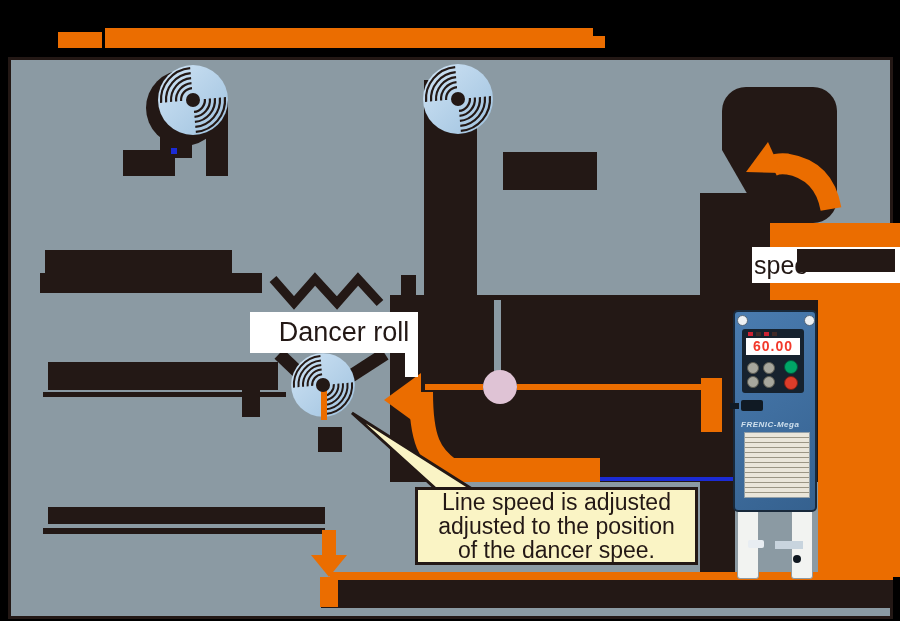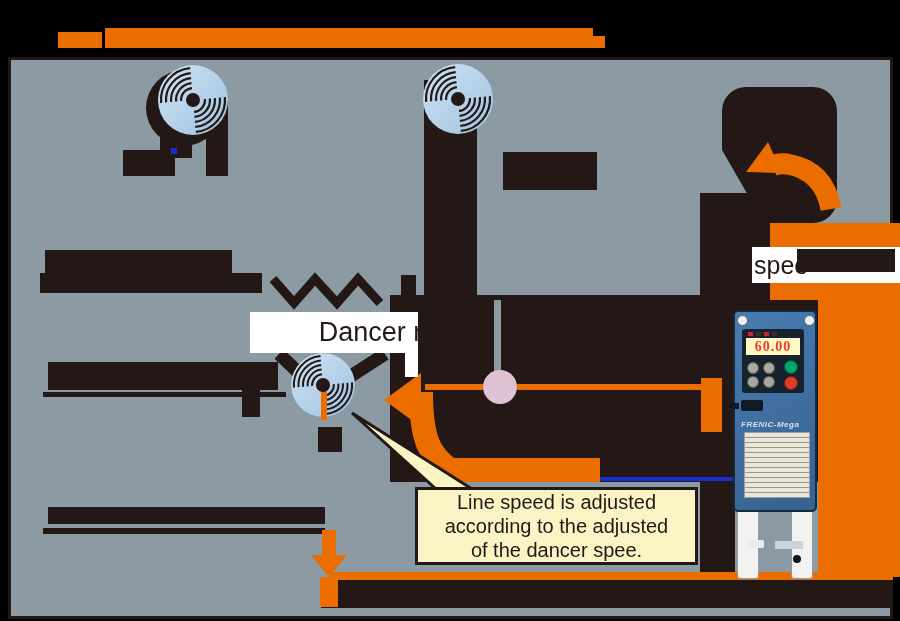--- a/index.html
+++ b/index.html
@@ -2,38 +2,38 @@
 <html><head>
 <meta charset="utf-8">
 <style>
   html,body{margin:0;padding:0;background:#000;}
   .stage{position:relative;width:900px;height:621px;background:#000;overflow:hidden;
          font-family:"Liberation Sans",sans-serif;}
   .stage svg{position:absolute;left:0;top:0;}
   .abs{position:absolute;}
   
   .dancer-label{left:250px;top:312px;width:188px;height:41px;display:flex;align-items:center;
-    justify-content:center;font-size:27px;color:#231815;padding-left:40px;}
+    justify-content:center;font-size:27px;color:#231815;}
   
   .callout{left:415px;top:487px;width:283px;height:78px;background:#FAF4C5;border:3px solid #231815;
     box-sizing:border-box;display:flex;flex-direction:column;align-items:center;justify-content:center;
-    font-size:20px;line-height:24px;color:#231815;text-align:center;}
+    font-size:23px;line-height:24px;color:#231815;text-align:center;}
   
   .speed-band{left:752px;top:247px;width:148px;height:36px;background:#fff;display:flex;
     align-items:center;font-size:25px;color:#231815;padding-left:2px;box-sizing:border-box;}
   .speed-blob{left:797px;top:249px;width:98px;height:23px;background:#231815;}
   
   .inv-foot{width:20px;height:77px;background:#F2F3F1;border:1px solid #8e9aa2;border-radius:3px;z-index:1;}
   .inverter{left:733px;top:310px;width:84px;height:202px;background:linear-gradient(145deg,#4A7CB0,#35618F);
     border:2px solid #18293B;border-radius:5px;box-sizing:border-box;z-index:2;}
   .keypad{position:absolute;left:7px;top:17px;width:62px;height:64px;background:#16222E;border-radius:3px;}
   .led{position:absolute;width:5px;height:4px;background:#c23;top:3px;}
   .led.off{background:#402a28;}
-  .seg-display{position:absolute;left:4px;top:9px;width:54px;height:17px;background:#fef9c3;color:#F2392B;
-    font-family:Liberation Serif, serif;font-weight:bold;font-size:14px;line-height:17px;
+  .seg-display{position:absolute;left:4px;top:9px;width:54px;height:17px;background:#ffffff;color:#F2392B;
+    font-family:Liberation Sans, sans-serif;font-weight:bold;font-size:14px;line-height:17px;
     text-align:center;letter-spacing:1px;}
   .btn{position:absolute;width:10px;height:10px;border-radius:50%;background:#A7A79D;border:1px solid #5c5c52;}
   .btn.green{width:12px;height:12px;background:#00A667;border-color:#00573a;}
   .btn.red{width:12px;height:12px;background:#DD3C2A;border-color:#7a1e12;}
   .connector{position:absolute;left:6px;top:88px;width:22px;height:11px;background:#101A24;border-radius:2px;}
   .connector-stub{position:absolute;left:-5px;top:91px;width:9px;height:6px;background:#101A24;}
   .brand{position:absolute;left:6px;top:108px;width:84px;font-size:8px;font-weight:bold;font-style:italic;
     color:#CFE0ED;letter-spacing:0.5px;}
   .warn-label{position:absolute;left:9px;top:120px;width:64px;height:64px;border:1px solid #93a0a8;
     background:repeating-linear-gradient(#EAE6DA 0px,#EAE6DA 4px,#9b9685 4px,#9b9685 5px);}
@@ -137,21 +137,21 @@
   <span>Dancer roll</span>
 </div>
 
 <div class="abs speed-band">
   <span>spee</span>
 </div>
 <div class="abs speed-blob"></div>
 
 <div class="abs callout">
   <span>Line speed is adjusted</span>
-  <span>according to the adjusted</span>
+  <span>adjusted to the position</span>
   <span>of the dancer spee.</span>
 </div>
 
 <div class="abs inv-foot" style="left:737px;top:500px;"></div>
 <div class="abs inv-foot" style="left:791px;top:500px;"></div>
 
 <div class="abs inverter">
   <div class="screw" style="left:2px;top:3px;"></div>
   <div class="screw" style="left:69px;top:3px;"></div>
   <div class="keypad">

